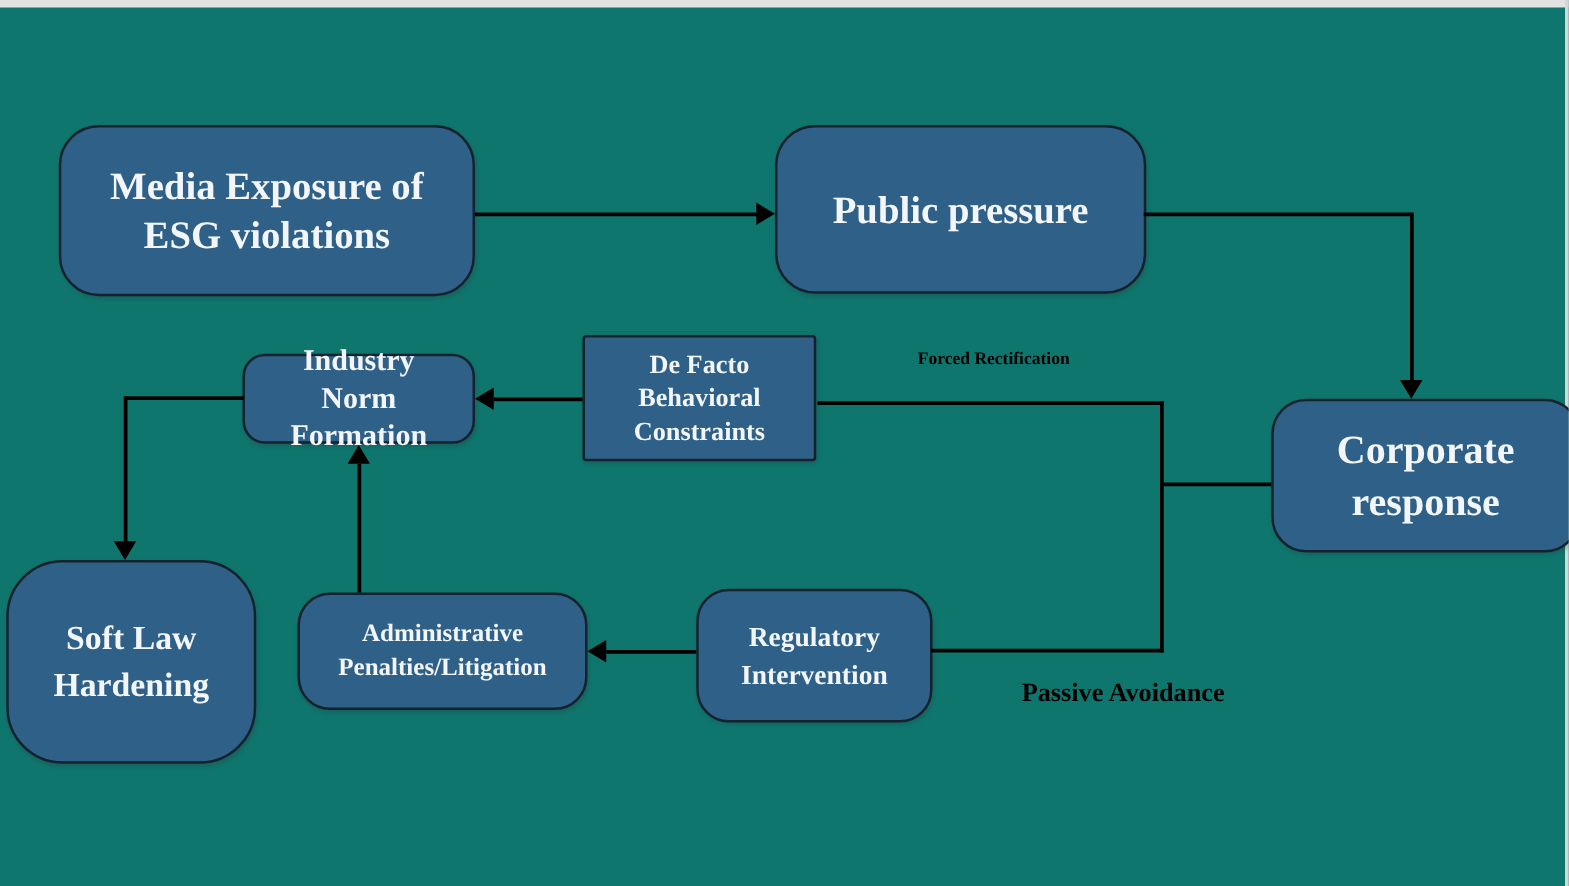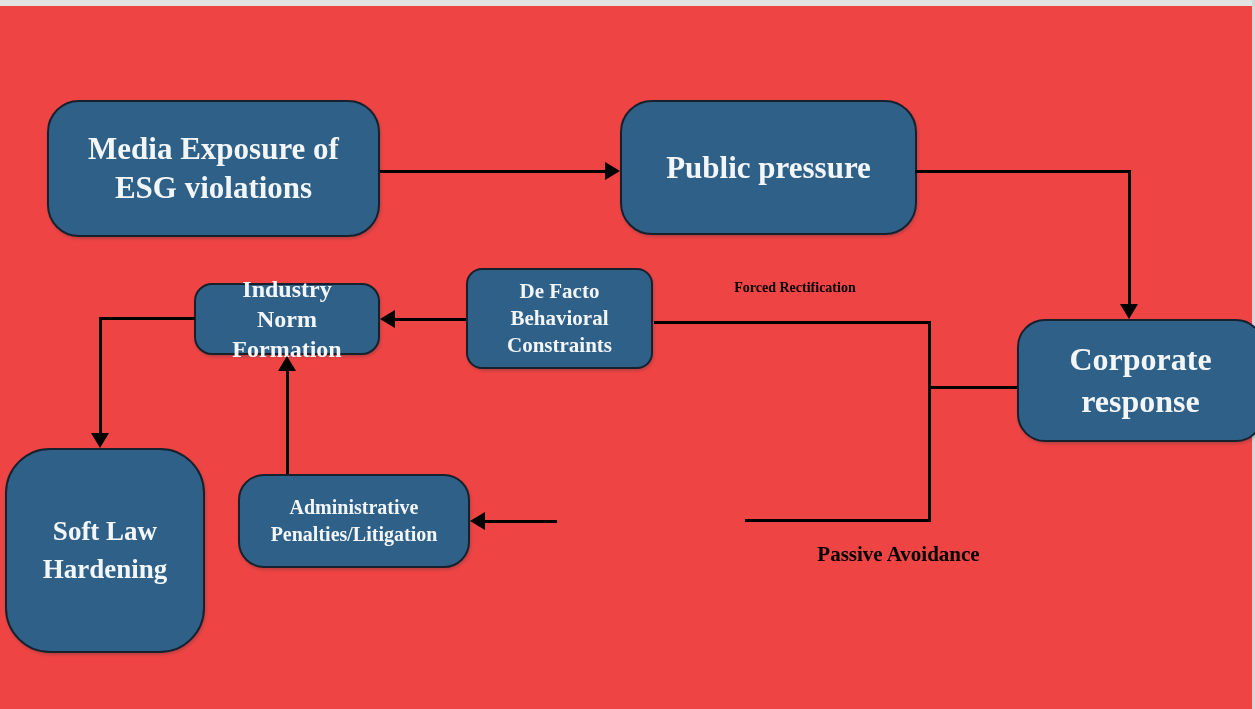--- a/index.html
+++ b/index.html
@@ -1,44 +1,44 @@
 <!DOCTYPE html>
 <html><head>
 <meta charset="utf-8">
 <style>
   html,body{margin:0;padding:0;background:#ffffff;}
   #stage{
     position:relative;
     width:1255px;height:709px;
-    background:#ef4444;
+    background:#0f766e;
     overflow:hidden;
     font-family:"Liberation Serif","DejaVu Serif",serif;
   }
   .frame-top{position:absolute;left:0;top:0;width:1255px;height:6px;background:#e2e2e2;}
   .frame-right{position:absolute;right:0;top:0;width:3px;height:709px;background:#d6d6d6;}
 
   .node{
     position:absolute;
     background:#2f6088;
     border:2px solid #15222e;
     color:#f3f6f8;
     font-weight:bold;
     display:flex;align-items:center;justify-content:center;
     text-align:center;
     box-sizing:border-box;
     box-shadow:1px 2px 3px rgba(40,50,60,0.25);
   }
   #node-media      {left:47px;  top:100px; width:333px; height:137px; border-radius:32px; font-size:31px; line-height:1.25; padding:0 18px;}
   #node-public     {left:620px; top:100px; width:297px; height:135px; border-radius:32px; font-size:31px;}
   #node-corporate  {left:1017px;top:319px; width:247px; height:123px; border-radius:28px; font-size:32px; line-height:1.3; padding:0 10px;}
-  #node-defacto    {left:466px; top:268px; width:187px; height:101px; border-radius:16px; font-size:21px; line-height:1.3; padding:0 16px;}
+  #node-defacto    {left:466px; top:268px; width:187px; height:101px; border-radius:3px; font-size:21px; line-height:1.3; padding:0 16px;}
   #node-industry   {left:194px; top:283px; width:186px; height:72px;  border-radius:18px; font-size:24px; line-height:1.25; padding:0 14px;}
   #node-admin      {left:238px; top:474px; width:232px; height:94px;  border-radius:26px; font-size:20px; line-height:1.35; padding:4px 8px;}
   #node-regulatory {left:557px; top:471px; width:189px; height:107px; border-radius:26px; font-size:22px; line-height:1.35; padding:0 16px;}
-  #node-softlaw    {left:5px;   top:448px; width:200px; height:205px; border-radius:45px; font-size:27px; line-height:1.4; padding:0 14px;}
+  #node-softlaw    {left:5px;   top:448px; width:200px; height:163px; border-radius:45px; font-size:27px; line-height:1.4; padding:0 14px;}
 
   .edge-label{
     position:absolute;
     color:#000000;
     font-weight:bold;
     text-align:center;
   }
   #label-forced {left:665px; top:280px; width:260px; font-size:14px;}
   #label-passive{left:748px; top:542px; width:205px; font-size:21px;margin-left:48px;}
 
@@ -90,20 +90,21 @@
   <div class="node" id="node-public">Public pressure</div>
 
   <div class="node" id="node-corporate">Corporate response</div>
 
   <div class="node" id="node-defacto">De Facto Behavioral Constraints</div>
 
   <div class="node" id="node-industry">Industry Norm Formation</div>
 
   <div class="node" id="node-admin">Administrative Penalties/Litigation</div>
 
+  <div class="node" id="node-regulatory">Regulatory Intervention</div>
 
   <div class="node" id="node-softlaw">Soft Law Hardening</div>
 
   <div class="edge-label" id="label-forced">Forced Rectification</div>
 
   <div class="edge-label" id="label-passive">Passive Avoidance</div>
 
   <div class="hline" id="lineA"></div>
   <div class="arr arr-right" id="headA"></div>
 

